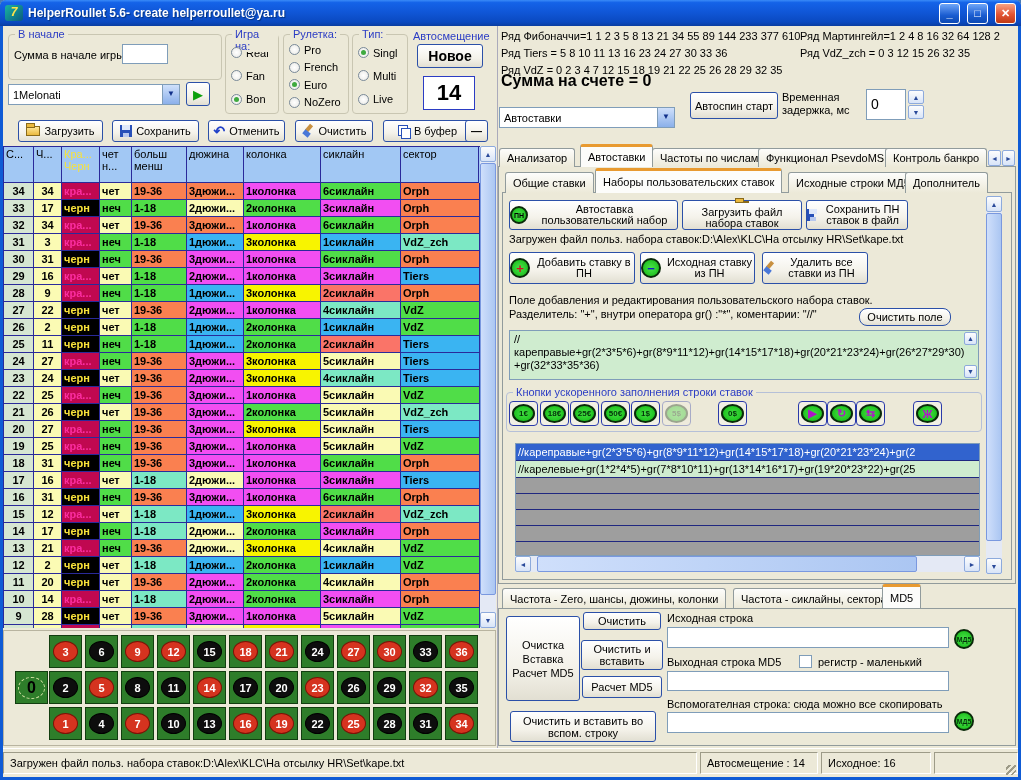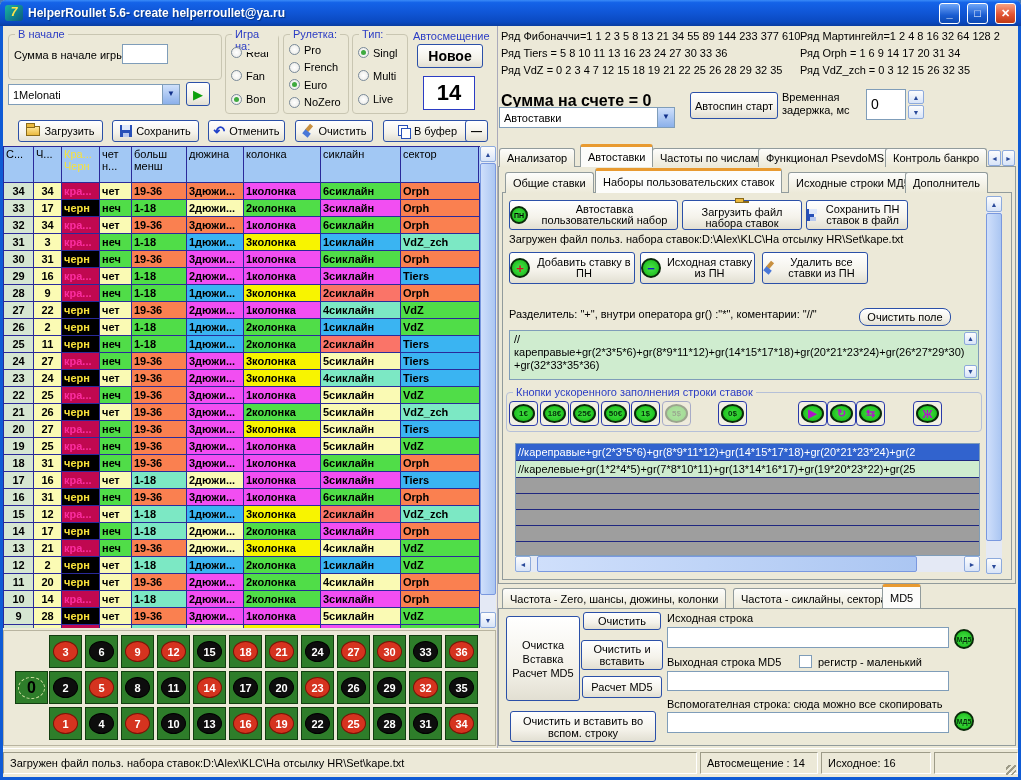--- a/index.html
+++ b/index.html
@@ -650,25 +650,24 @@
 
   <div style="position:absolute;left:497px;top:26px;width:1px;height:722px;background:#aab;"></div>
 
   <div id="series1" style="position:absolute;left:501px;top:30px;width:300px;">
       <div style="height: 17px; white-space: nowrap;">Ряд Фибоначчи=1 1 2 3 5 8 13 21 34 55 89 144 233 377 610</div>
       <div style="height: 17px; white-space: nowrap;">Ряд Tiers = 5 8 10 11 13 16 23 24 27 30 33 36</div>
       <div style="height: 17px; white-space: nowrap;">Ряд VdZ = 0 2 3 4 7 12 15 18 19 21 22 25 26 28 29 32 35</div>
     </div>
   <div id="series2" style="position:absolute;left:800px;top:30px;width:220px;">
       <div style="height: 17px; white-space: nowrap;">Ряд Мартингейл=1 2 4 8 16 32 64 128 2</div>
-      <div style="height: 17px; white-space: nowrap;">Ряд Orph = 1 6 9 14 17 20 31 34</div>
       <div style="height: 17px; white-space: nowrap;">Ряд VdZ_zch = 0 3 12 15 26 32 35</div>
     </div>
 
-  <span style="position:absolute;left:501px;top:92px;font-size:16px;font-weight:bold;">Сумма на счете = 0</span>
+  <span style="position:absolute;left:501px;top:72px;font-size:16px;font-weight:bold;">Сумма на счете = 0</span>
   <div class="combo" style="left:499px;top:107px;width:176px;height:21px;">
     <span class="cval">Автоставки</span>
     <span class="carrow">▼</span>
   </div>
   <div class="btn" style="left:690px;top:92px;width:88px;height:27px;">Автоспин старт</div>
   <span style="position:absolute;left:782px;top:91px;">Временная</span>
   <span style="position:absolute;left:782px;top:104px;">задержка, мс</span>
   <div class="input" style="left:866px;top:89px;width:40px;height:31px;font-size:14px;padding:6px 4px;">0</div>
   <div class="sbtn" style="left:908px;top:90px;width:16px;height:14px;line-height:13px;">▲</div>
   <div class="sbtn" style="left:908px;top:105px;width:16px;height:14px;line-height:13px;">▼</div>
@@ -702,20 +701,21 @@
     </div>
   <div class="btn" style="left:640px;top:252px;width:115px;height:32px;">
     <span class="gcirc" style="color:#1020c0;font-size:13px;">−</span>
     <span style="white-space:normal;line-height:11px;">Исходная ставку из ПН</span>
     </div>
   <div class="btn" style="left:762px;top:252px;width:106px;height:32px;">
     <span class="icon-brush"></span>
     <span style="white-space:normal;line-height:11px;">Удалить все ставки из ПН</span>
     </div>
 
+  <span style="position:absolute;left:509px;top:294px;">Поле добавления и редактирования пользовательского набора ставок.</span>
   <span style="position:absolute;left:509px;top:308px;">Разделитель: "+", внутри оператора gr() :"*", коментарии: "//"</span>
   <div class="btn" style="left:859px;top:308px;width:92px;height:18px;border-radius:8px;">Очистить поле</div>
 
   <div style="position:absolute;left:509px;top:330px;width:470px;height:50px;background:#cfeccf;border:1px solid #7f9db9;padding:2px 18px 2px 4px;line-height:13px;overflow:hidden;">//кареправые+gr(2*3*5*6)+gr(8*9*11*12)+gr(14*15*17*18)+gr(20*21*23*24)+gr(26*27*29*30) +gr(32*33*35*36)</div>
   <div class="sbtn" style="left:964px;top:332px;width:13px;height:13px;line-height:12px;">▲</div>
   <div class="sbtn" style="left:964px;top:365px;width:13px;height:13px;line-height:12px;">▼</div>
 
   <div class="grp" style="left:506px;top:392px;width:476px;height:40px;border-color:#b5c0d8;">
     <span class="glabel">Кнопки ускоренного заполнения строки ставок</span>
   </div>

